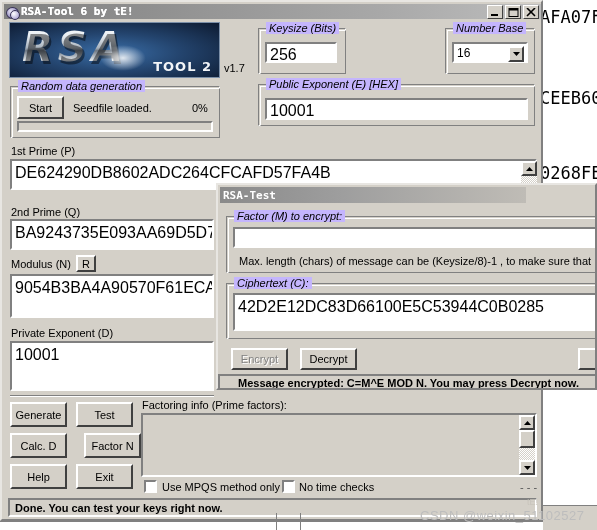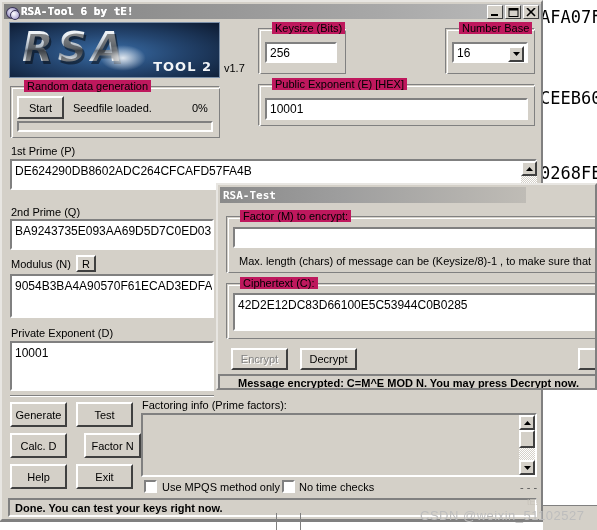--- a/index.html
+++ b/index.html
@@ -110,42 +110,43 @@
   }
   .gbox-inner {
     position: absolute;
     left: 1px; top: 1px; right: -1px; bottom: -1px;
     border: 1px solid;
     border-color: #ffffff #808080 #808080 #ffffff;
     pointer-events: none;
   }
   .gbox-label {
     position: absolute;
-    top: -7px; left: 13px;
-    background: #be185d;
+    top: -7px; left: 7px;
+    background: #c4b5fd;
     padding: 0 3px;
     font-size: 11px;
     color: #000000;
     white-space: nowrap;
     line-height: 12px;
+    font-style: italic;
   }
   .lbl {
     position: absolute;
     font-size: 11px;
     color: #000000;
     white-space: nowrap;
     line-height: 13px;
   }
   .field {
     position: absolute;
     background: #ffffff;
     border: 2px solid;
     border-color: #808080 #ffffff #ffffff #808080;
     box-sizing: border-box;
-    font-size: 12px;
+    font-size: 16px;
     color: #000000;
     padding: 2px 0 12px 3px;
     overflow: hidden;
     white-space: nowrap;
     font-family: "Liberation Sans", sans-serif;
   }
   .field.multiline { padding-top: 3px; }
   .btn {
     position: absolute;
     background: #d4d0c8;

